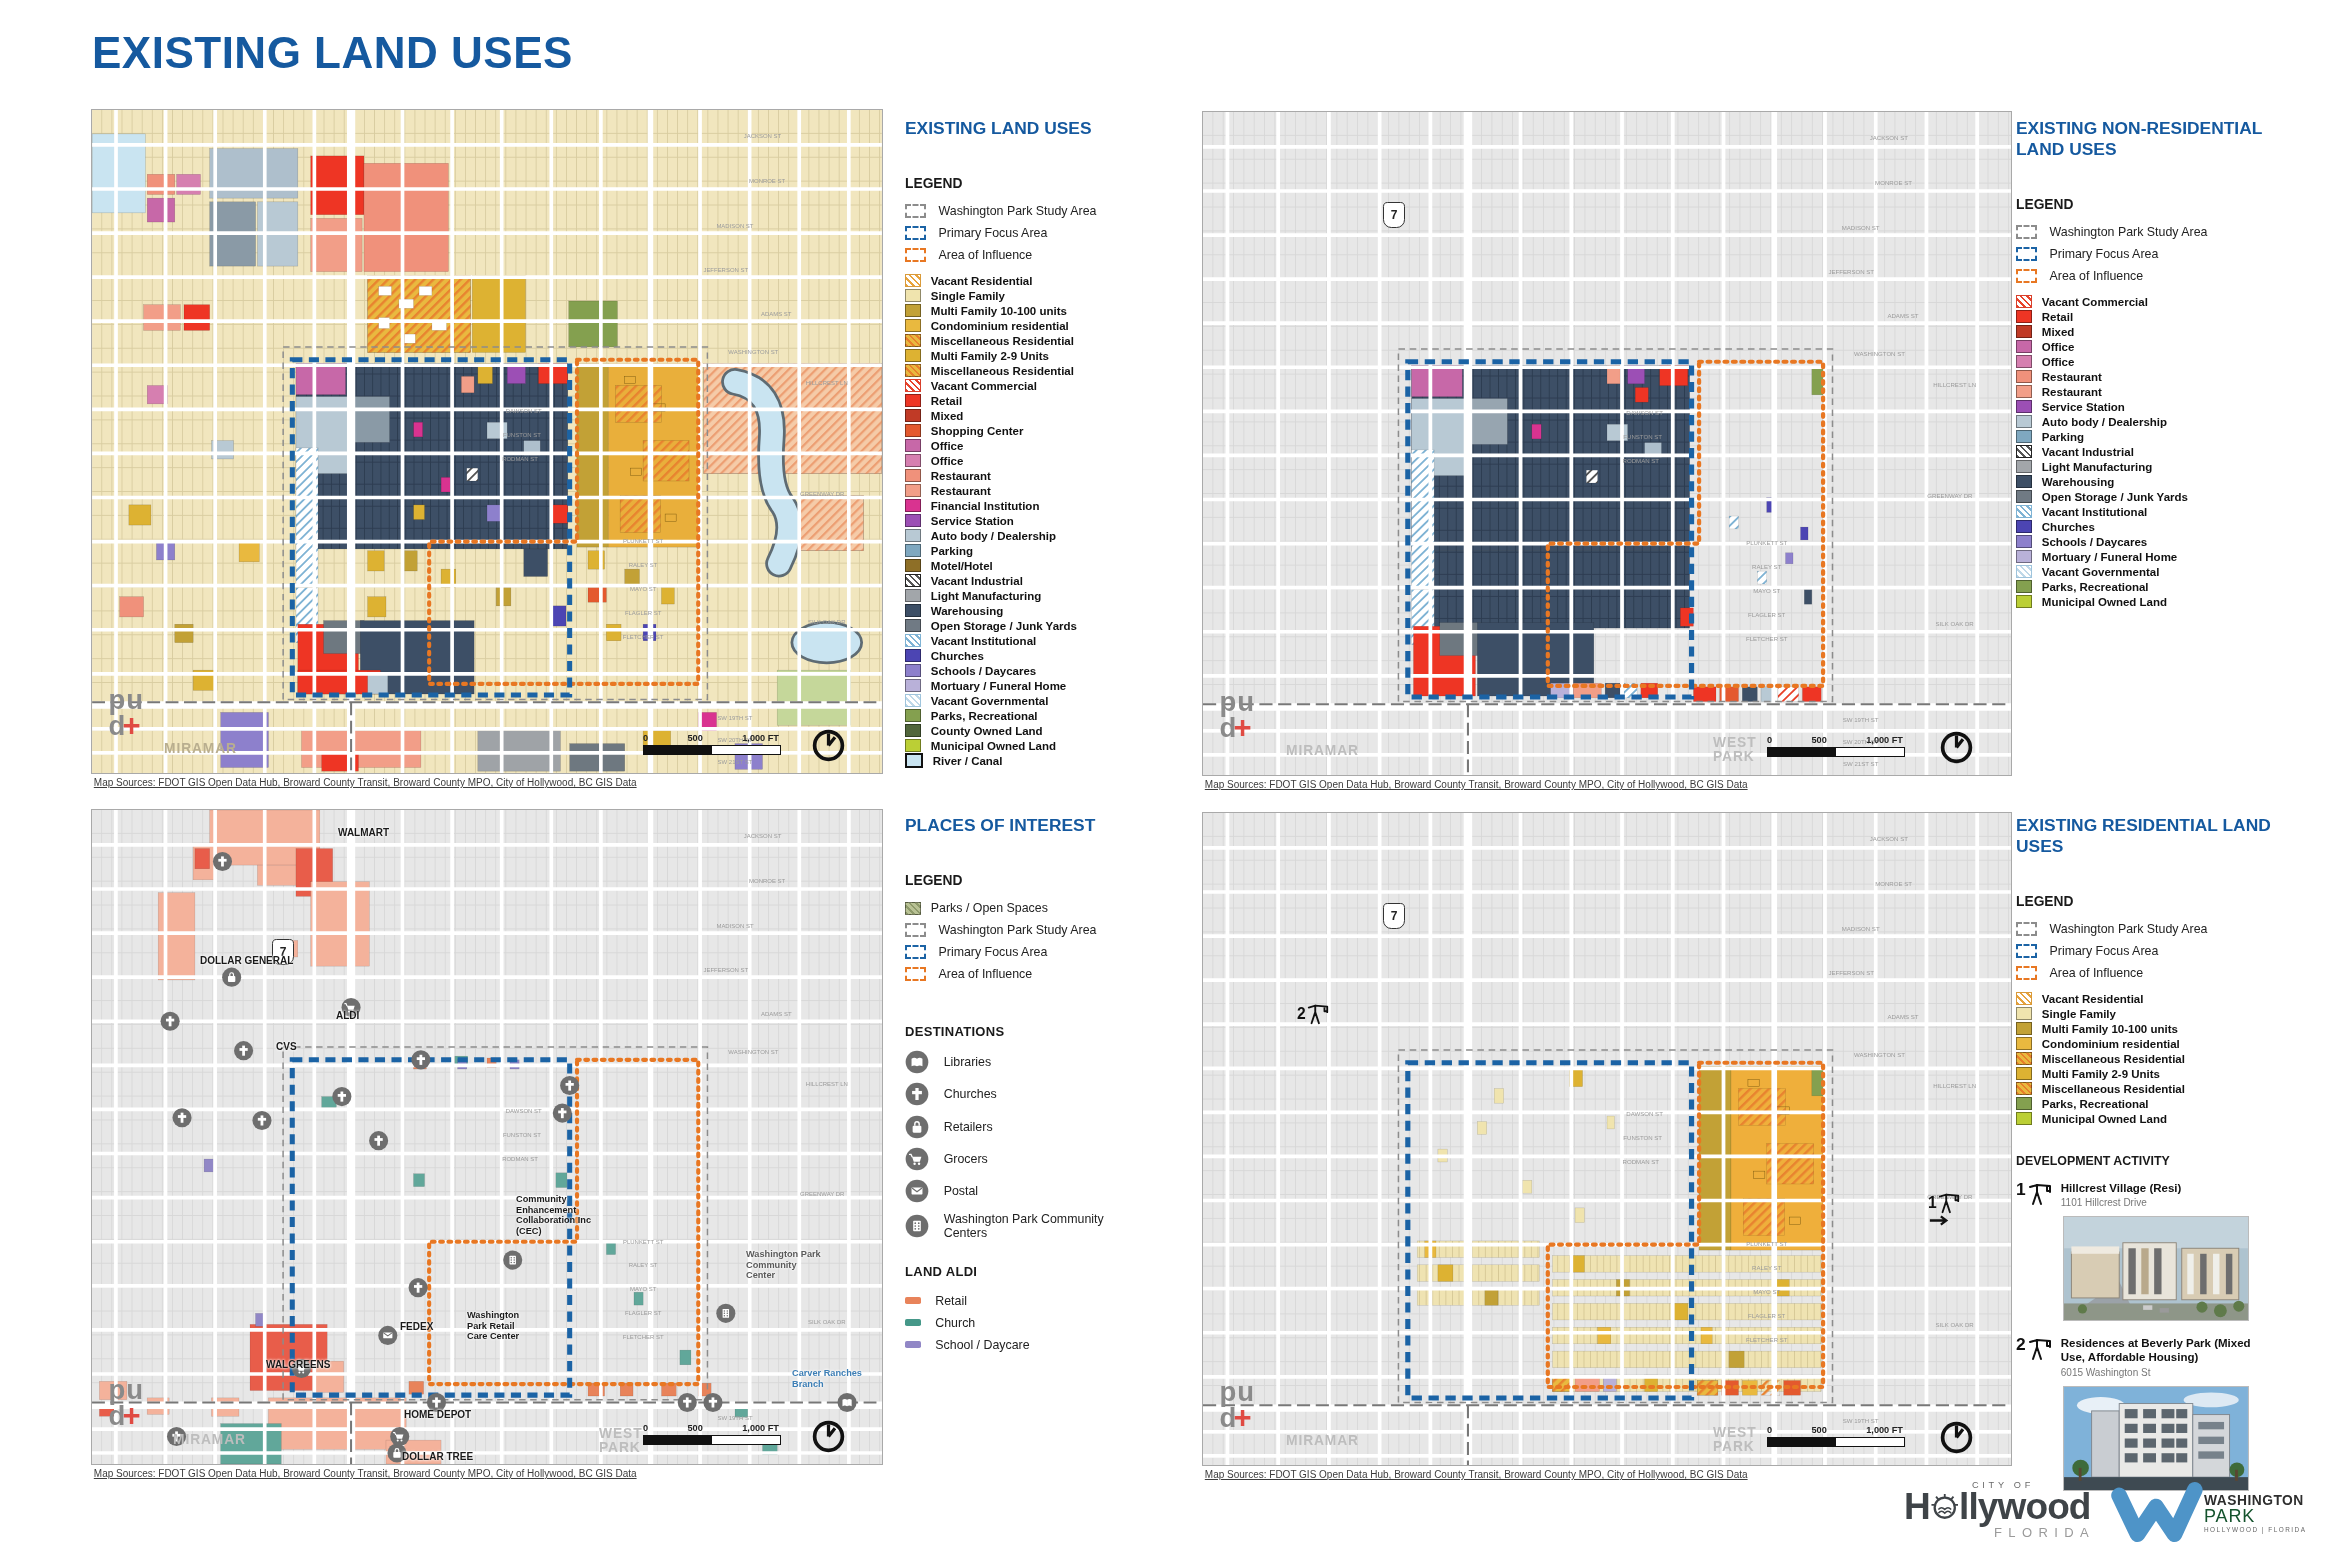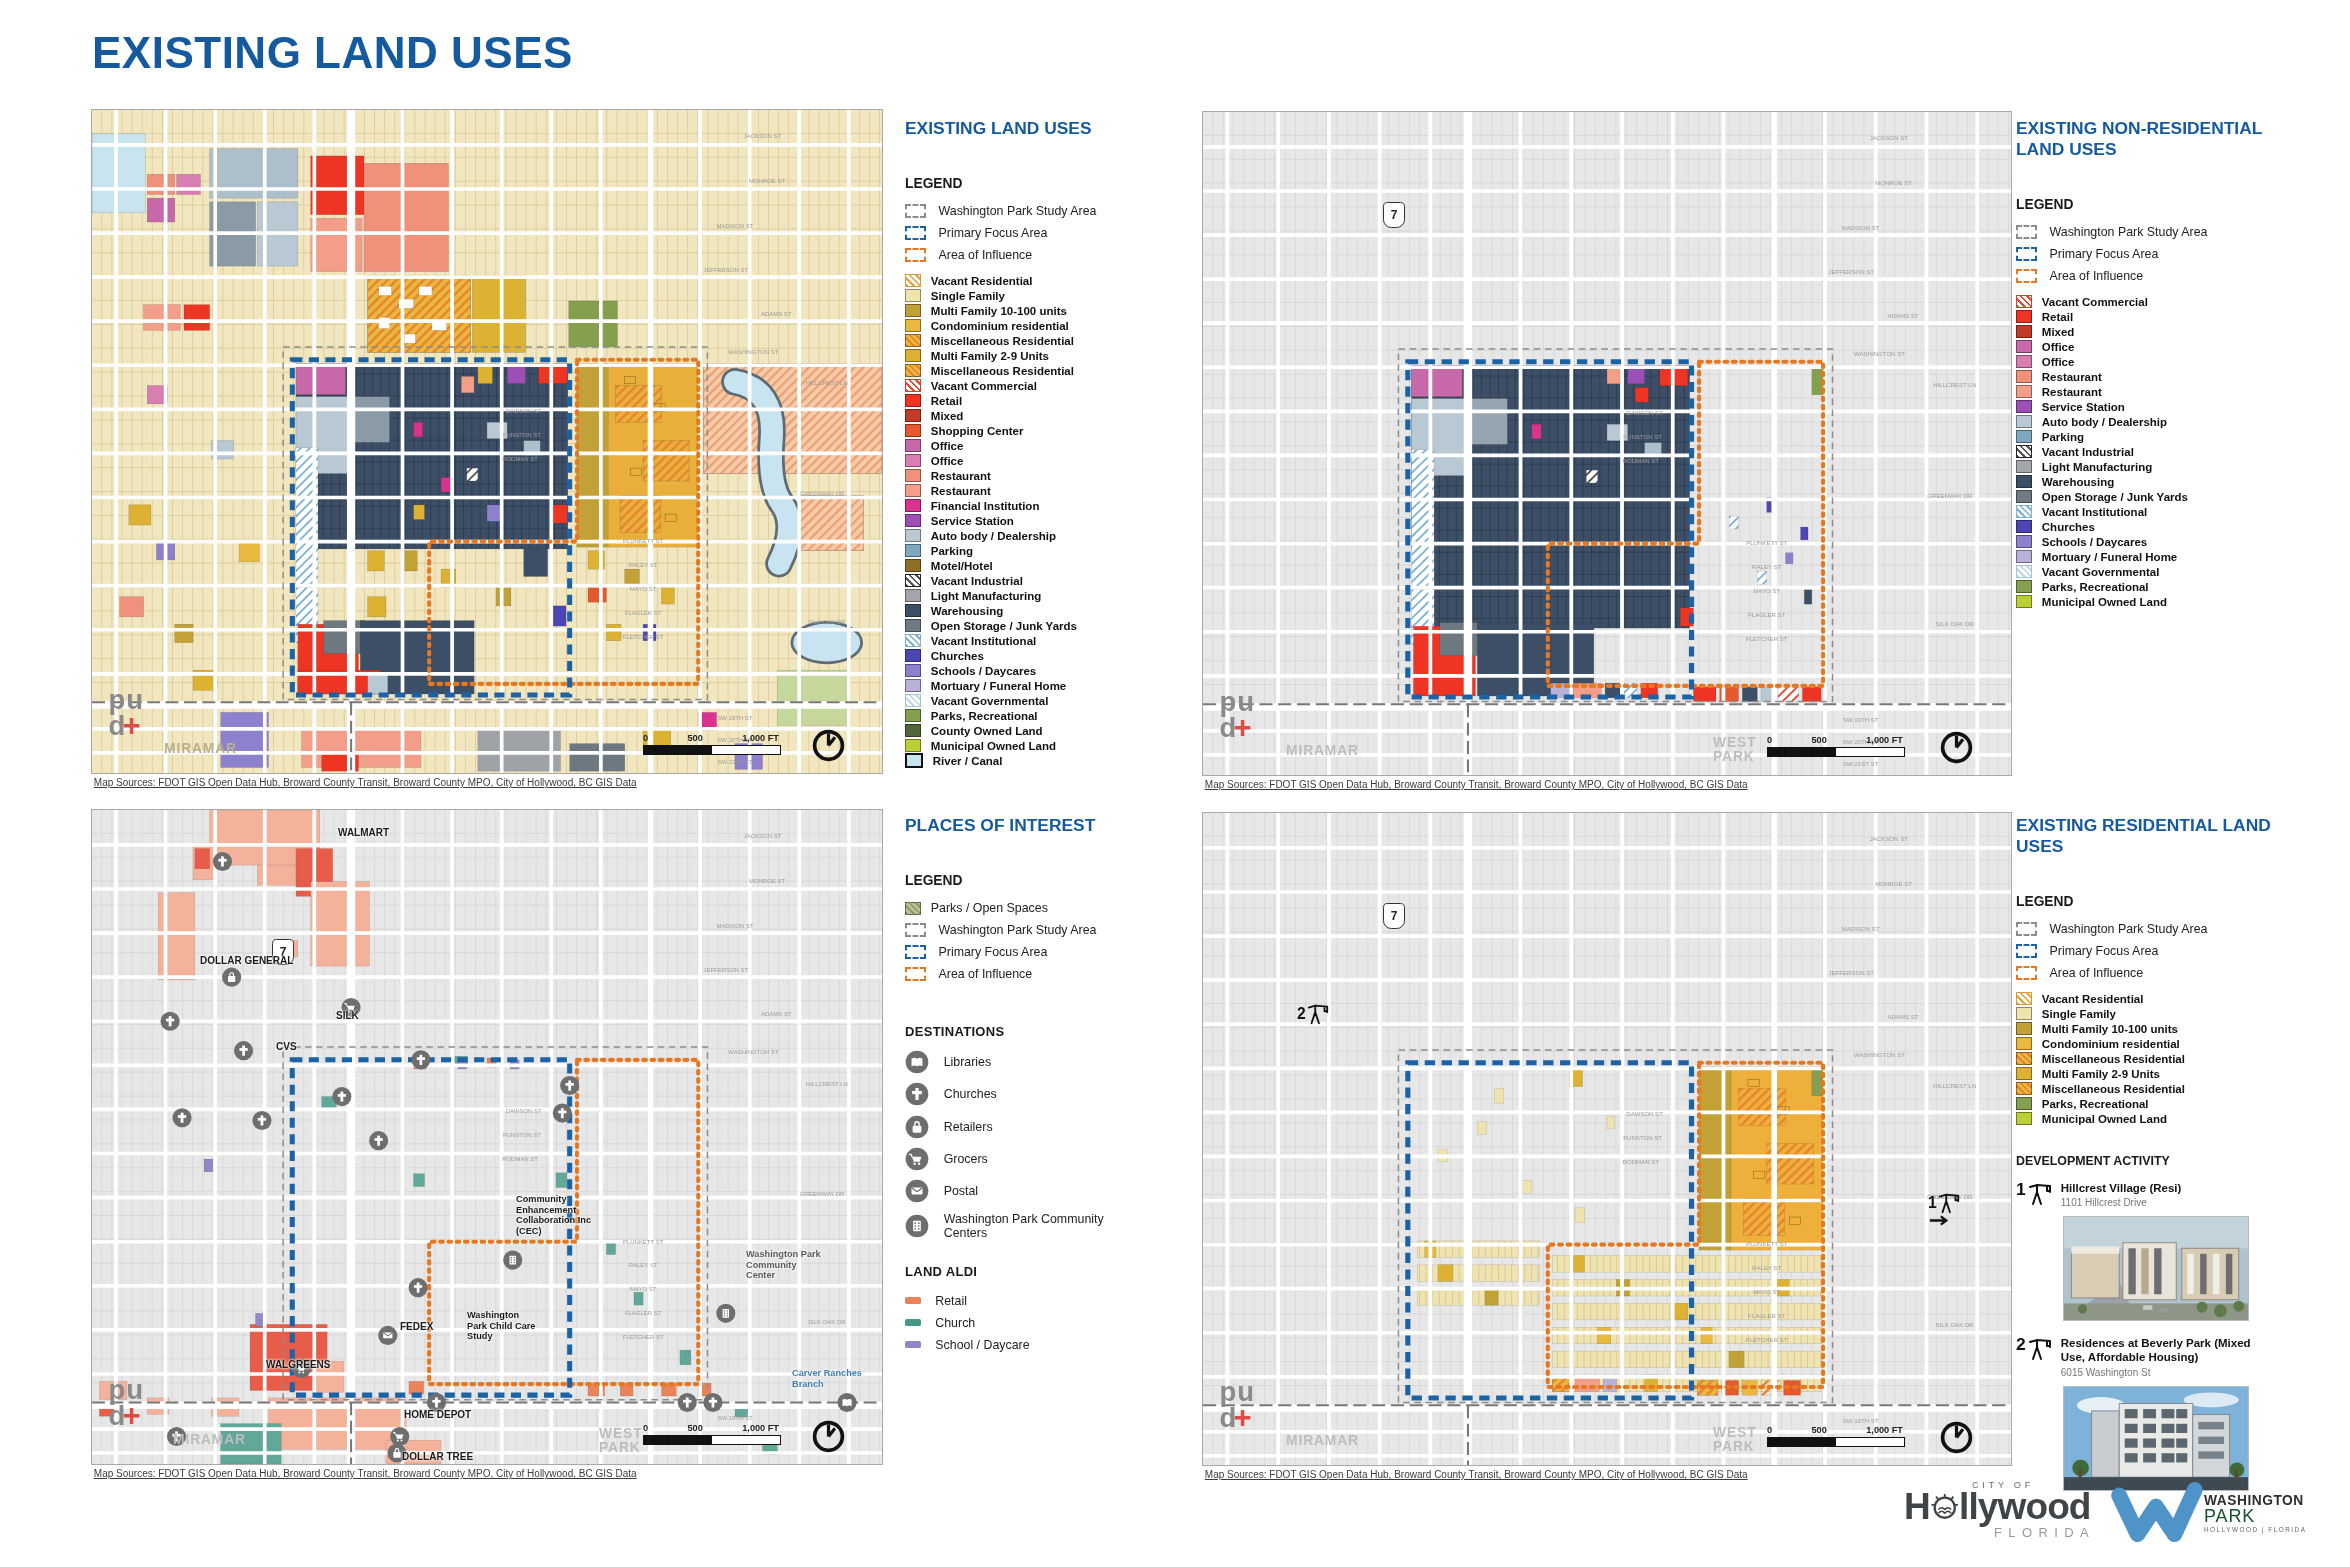--- a/index.html
+++ b/index.html
@@ -931,28 +931,28 @@
       </div>
     <svg class="north" style="left:718px;top:608px;" width="37" height="37" viewBox="0 0 40 40">
         <circle cx="20" cy="20" r="15" fill="none" stroke="#111" stroke-width="4"></circle>
         <path d="M20 20 V7 M20 20 L27 11" stroke="#111" stroke-width="3.5"></path>
       </svg>
     <div class="shield" style="left:180px;top:129px;">7</div>
     <div class="citylabel" style="left:81px;top:623px;">MIRAMAR</div>
     <div class="citylabel" style="left:507px;top:617px;width:55px;">WEST PARK</div>
     <div class="store-label" style="left:246px;top:16.5px;">WALMART</div>
     <div class="store-label" style="left:108px;top:145px;">DOLLAR GENERAL</div>
-    <div class="store-label" style="left:244px;top:200px;">SILK</div>
+    <div class="store-label" style="left:244px;top:200px;">ALDI</div>
     <div class="store-label" style="left:184px;top:231px;">CVS</div>
     <div class="store-label" style="left:308px;top:511px;">FEDEX</div>
     <div class="store-label" style="left:174px;top:549px;">WALGREENS</div>
     <div class="store-label" style="left:312px;top:599px;">HOME DEPOT</div>
     <div class="store-label" style="left:310px;top:641px;">DOLLAR TREE</div>
     <div class="store-label small" style="left:424px;top:384px;width:84px;">Community Enhancement Collaboration Inc (CEC)</div>
-    <div class="store-label small" style="left:375px;top:500px;width:70px;">Washington Park Child Care Study</div>
+    <div class="store-label small" style="left:375px;top:500px;width:70px;">Washington Park Retail Care Center</div>
     <div class="store-label small gray" style="left:654px;top:439px;width:79px;">Washington Park Community Center</div>
     <div class="store-label small blue" style="left:700px;top:558px;width:79px;">Carver Ranches Branch</div>
   </div>
 
   <div class="legend-col" style="left:905px;top:815px;width:262px;">
     <div class="lg-title">PLACES OF INTEREST</div>
     <div class="lg-head">LEGEND</div>
     <div class="bd-row">
         <span class="sw" id="parks-sw" style="background-color: rgb(185, 194, 149); background-image: repeating-linear-gradient(45deg, rgb(142, 154, 107) 0px, rgb(142, 154, 107) 1.8px, transparent 1.8px, transparent 4.6px); border: 0.9px solid rgba(0, 0, 0, 0.4);"></span>
         <span>Parks  / Open Spaces</span>

